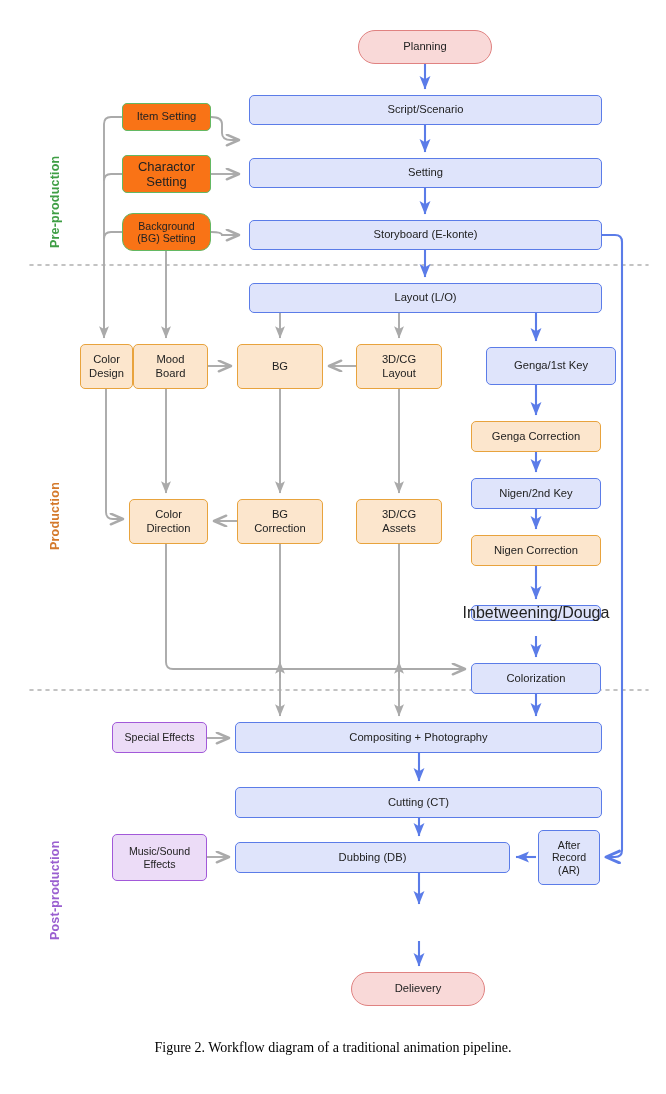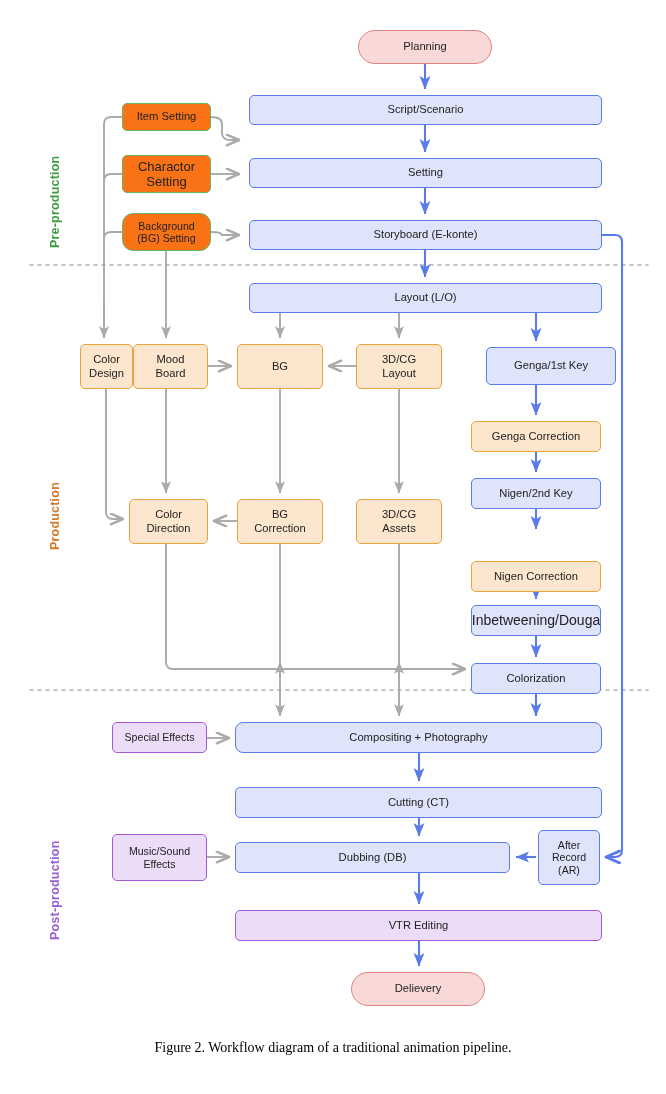--- a/index.html
+++ b/index.html
@@ -130,36 +130,35 @@
   <div class="node orange" style="left:80px;top:344px;width:53px;height:45px;">Color
 Design</div>
   <div class="node orange" style="left:133px;top:344px;width:75px;height:45px;">Mood
 Board</div>
   <div class="node orange" style="left:237px;top:344px;width:86px;height:45px;">BG</div>
   <div class="node orange" style="left:356px;top:344px;width:86px;height:45px;">3D/CG
 Layout</div>
   <div class="node blue" style="left:486px;top:347px;width:130px;height:38px;">Genga/1st Key</div>
   <div class="node orange" style="left:471px;top:421px;width:130px;height:31px;">Genga Correction</div>
   <div class="node blue" style="left:471px;top:478px;width:130px;height:31px;">Nigen/2nd Key</div>
-  <div class="node orange" style="left:471px;top:535px;width:130px;height:31px;margin-top:26px;">Nigen Correction</div>
-  <div class="node blue" style="left:471px;top:605px;width:130px;height:31px;font-size:14px;">Inbetweening/Douga</div>
+  <div class="node orange" style="left:471px;top:535px;width:130px;height:31px;">Nigen Correction</div>
+  <div class="node blue" style="left:471px;top:605px;width:130px;height:16px;font-size:16px;">Inbetweening/Douga</div>
   <div class="node blue" style="left:471px;top:663px;width:130px;height:31px;">Colorization</div>
   <div class="node orange" style="left:129px;top:499px;width:79px;height:45px;">Color
 Direction</div>
   <div class="node orange" style="left:237px;top:499px;width:86px;height:45px;">BG
 Correction</div>
   <div class="node orange" style="left:356px;top:499px;width:86px;height:45px;">3D/CG
 Assets</div>
 
   <div class="node purple" style="left:112px;top:722px;width:95px;height:31px;font-size:10.6px;">Special Effects</div>
-  <div class="node blue" style="left:235px;top:722px;width:367px;height:31px;border-radius:8px;">Compositing + Photography</div>
+  <div class="node blue" style="left:235px;top:722px;width:367px;height:31px;">Compositing + Photography</div>
   <div class="node blue" style="left:235px;top:787px;width:367px;height:31px;">Cutting (CT)</div>
   <div class="node purple" style="left:112px;top:834px;width:95px;height:47px;font-size:10.6px;">Music/Sound
 Effects</div>
   <div class="node blue" style="left:235px;top:842px;width:275px;height:31px;">Dubbing (DB)</div>
   <div class="node blue" style="left:538px;top:830px;width:62px;height:55px;font-size:10.6px;">After
 Record
 (AR)</div>
-  <div class="node purple" style="left:235px;top:910px;width:367px;height:31px;">VTR Editing</div>
   <div class="node red" style="left:351px;top:972px;width:134px;height:34px;">Delievery</div>
 
   <div class="caption">Figure 2. Workflow diagram of a traditional animation pipeline.</div>
 </div>
 
 </body></html>

